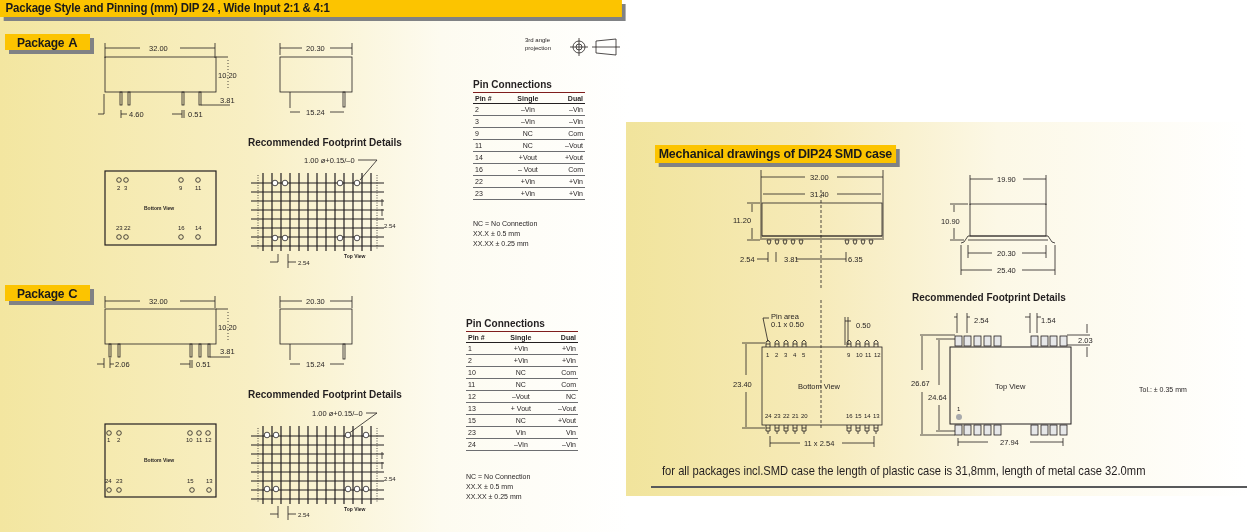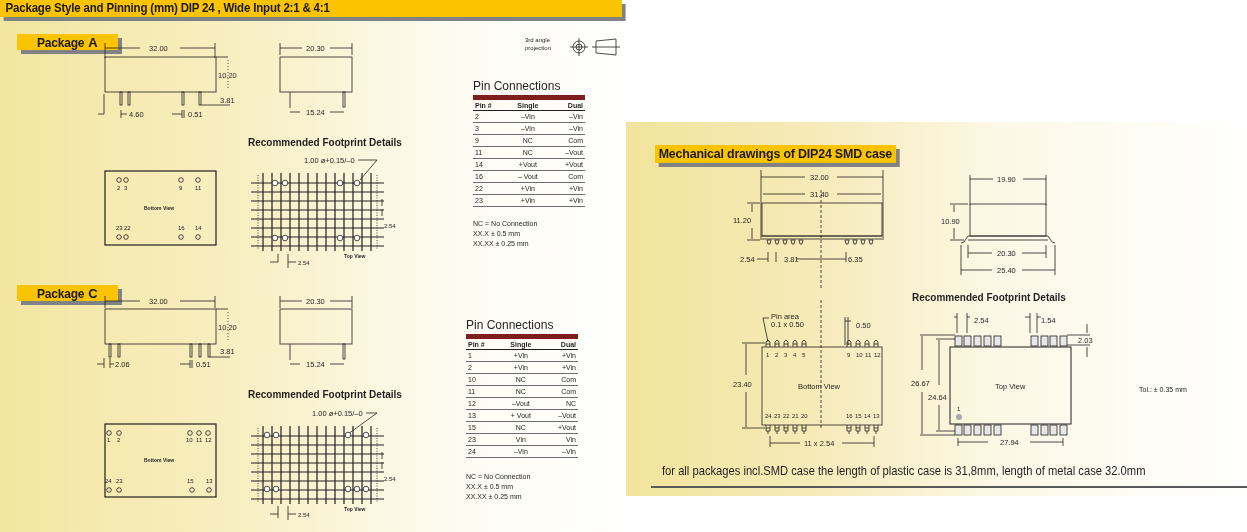--- a/index.html
+++ b/index.html
@@ -14,31 +14,31 @@
     position: absolute; left: 626px; top: 122px; width: 621px; height: 374px;
     background: linear-gradient(90deg, #f1e49c 0%, #f6eab8 30%, #fcf8e6 60%, #ffffff 100%);
   }
 
   .banner {
     position: absolute; background: #fcc400; color: #1a1a1a;
     font-family: "Liberation Sans", sans-serif; font-weight: bold;
     box-shadow: 4px 4px 0 #808285; white-space: nowrap; letter-spacing: -0.2px;
   }
   .banner-main { left: 0; top: 0; width: 622px; height: 17px; font-size: 12.5px; padding: 1px 6px; transform: scaleX(0.92); transform-origin: left; width: 676px; }
-  .banner-pkg { font-size: 12px; height: 16px; padding: 1px 20px; margin-left: 12px; }
+  .banner-pkg { font-size: 12px; height: 16px; padding: 1px 12px; }
   .banner-pkg b { font-size: 13px; margin-left: 4px; }
   .banner-smd { left: 655px; top: 145px; font-size: 13.5px; height: 18px; padding: 1px 4px; transform: scaleX(0.92); transform-origin: left; }
 
   svg text { font-family: "Liberation Sans", sans-serif; fill: #231f20; }
   .lbl { font-size: 7.5px; }
   .lbl-s { font-size: 6px; }
   .heading { font-size: 10px; font-weight: bold; }
 
   .pin-table { position: absolute; font-size: 7px; border-collapse: collapse; }
-  .pin-table caption { text-align: left; font-weight: normal; font-size: 12px; padding-bottom: 2px; border-bottom: 5px solid #7f1d1d; }
+  .pin-table caption { text-align: left; font-weight: bold; font-size: 10px; padding-bottom: 2px; border-bottom: 1px solid #7f1d1d; }
   .pin-table th { font-weight: bold; font-size: 7px; padding: 2px 2px 1px; border-bottom: 1px solid #231f20; }
   .pin-table td { padding: 1px 2px; text-align: center; border-bottom: 1.2px solid #6d6e71; height: 12px; }
   .pin-table td:first-child, .pin-table th:first-child { text-align: left; }
   .pin-table td:last-child, .pin-table th:last-child { text-align: right; }
   .notes { position: absolute; font-size: 7px; line-height: 10px; }
 
   .tol { position: absolute; left: 1139px; top: 386px; font-size: 7px; }
   .footnote { position: absolute; left: 662px; top: 463px; font-size: 13px; transform: scaleX(0.86); transform-origin: left; white-space: nowrap; }
   .footrule { position: absolute; left: 651px; top: 486px; width: 596px; height: 1.5px; background: #58595b; }
 </style>

